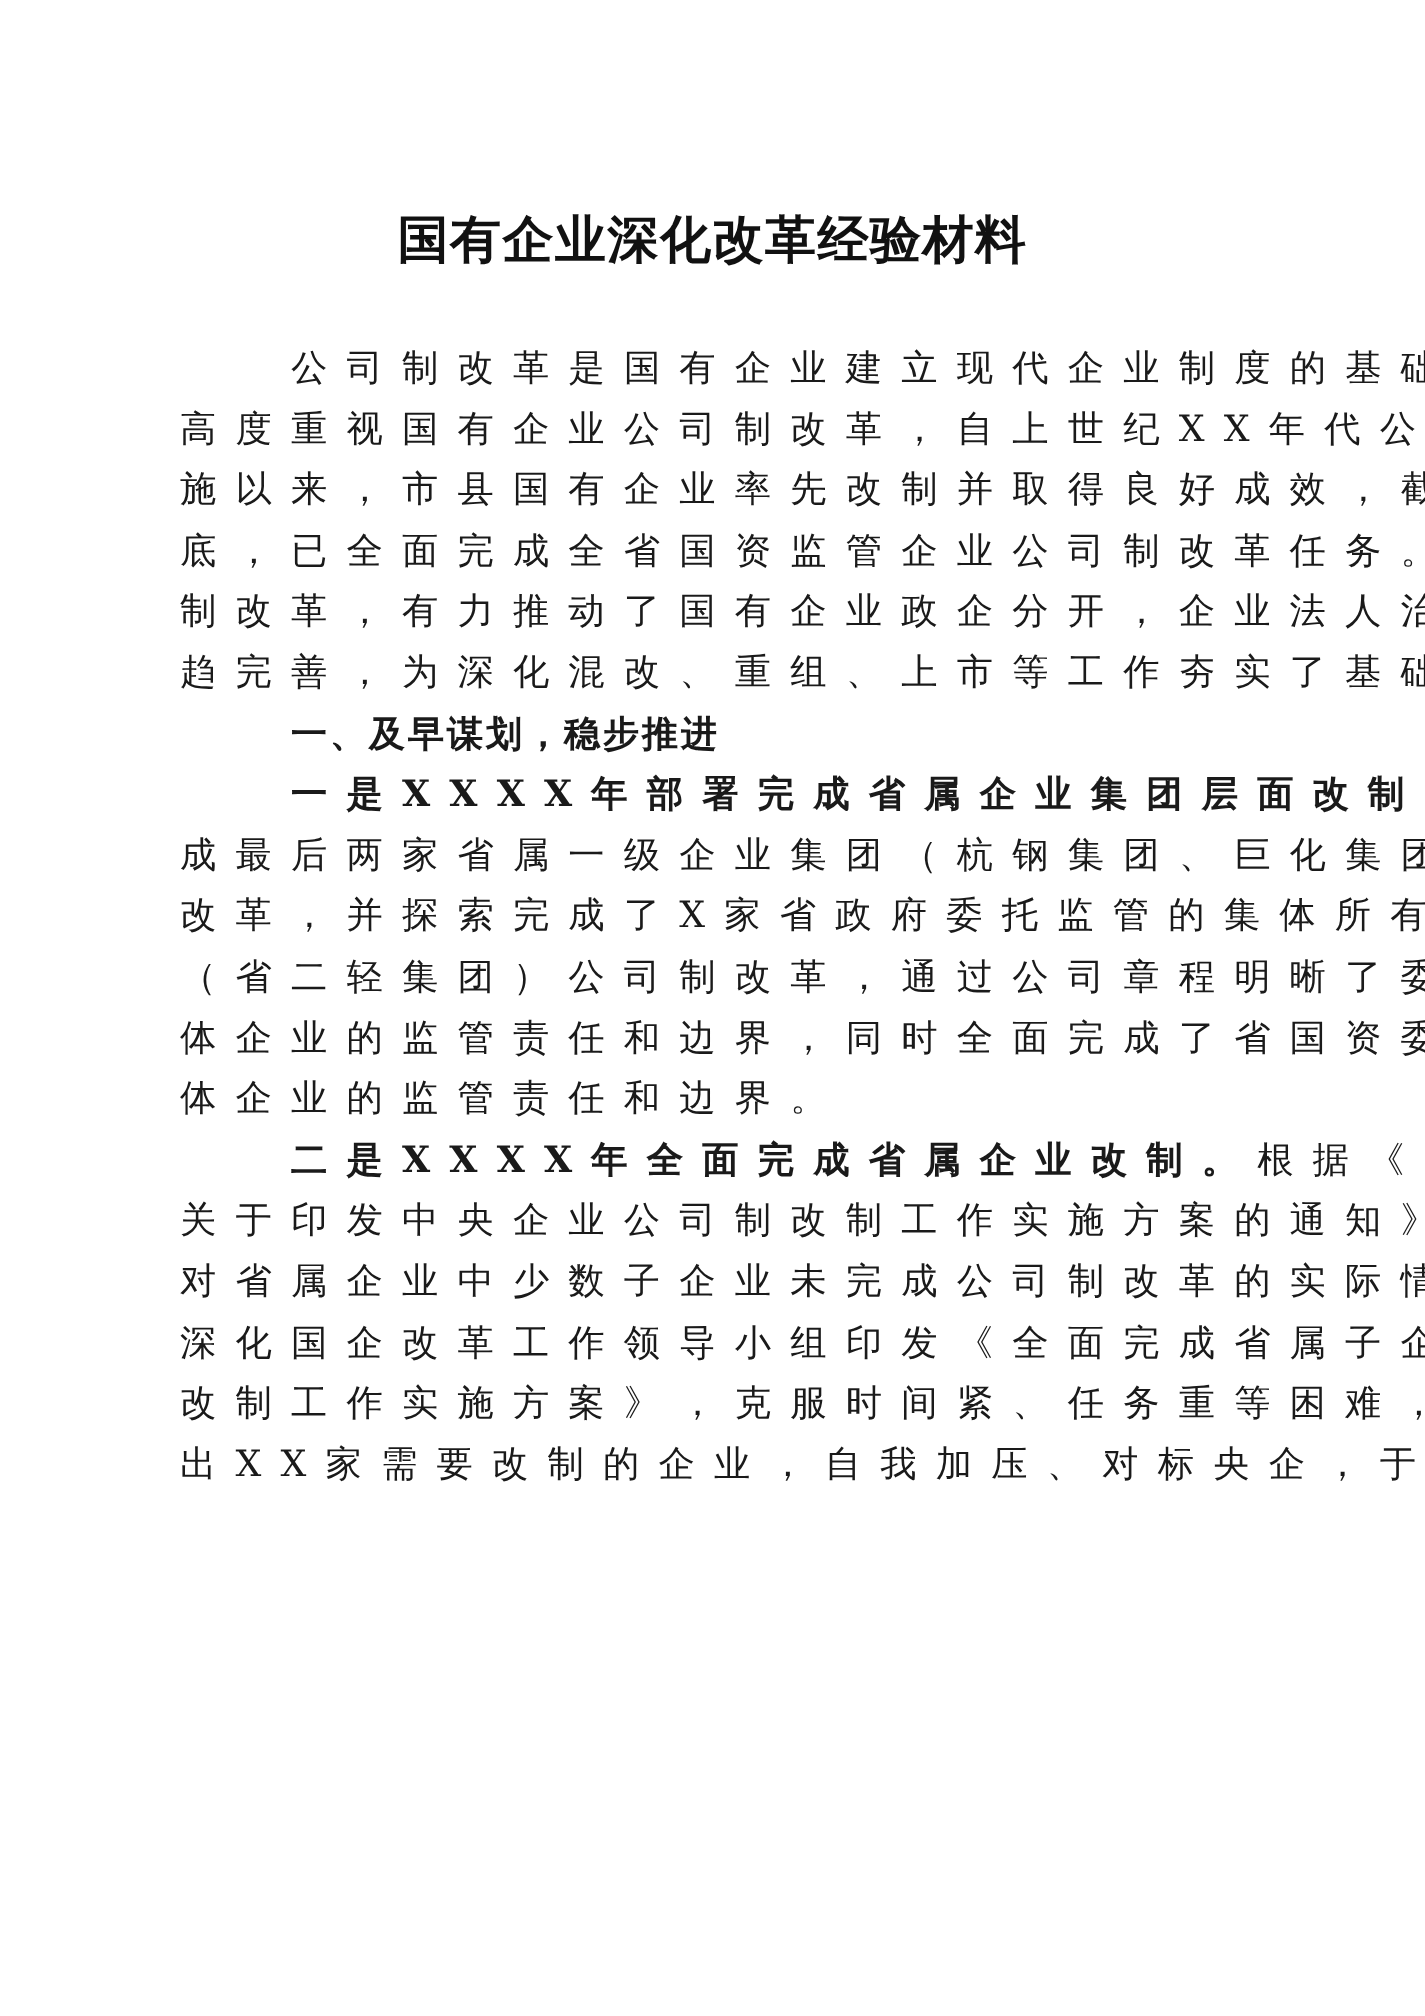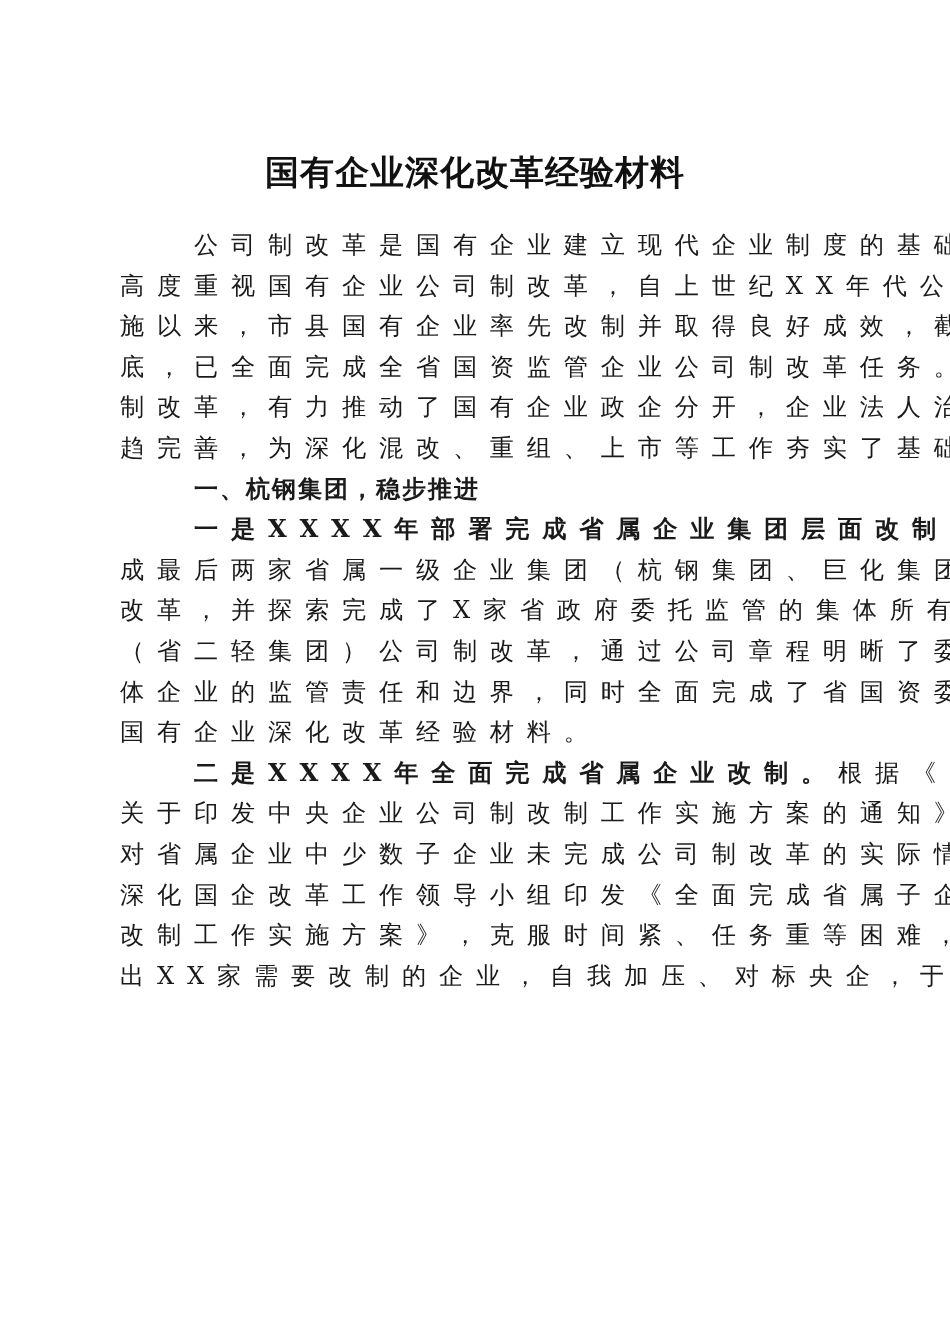--- a/index.html
+++ b/index.html
@@ -1,19 +1,19 @@
 <!DOCTYPE html>
 <html><head>
 <meta charset="utf-8">
 <style>
   html, body { margin: 0; padding: 0; background: #ffffff; }
   body { width: 950px; height: 1344px; position: relative; overflow: hidden; }
   .page { position: absolute; left: 0; top: 0; width: 950px; height: 1344px; background: #fff; }
   .title {
-    position: absolute; left: 0; top: 150px; width: 950px; text-align: center;
+    position: absolute; left: 0; top: 138px; width: 950px; text-align: center;
     font-family: "DejaVu Serif", "Liberation Serif", serif;
     font-weight: bold; font-size: 34px; color: #111; letter-spacing: 1px;
     line-height: 44px;
   }
   .body {
     position: absolute; left: 120px; top: 225px; width: 704px;
     font-family: "DejaVu Serif", "Liberation Serif", serif;
     font-size: 24.2px; line-height: 40.6px; color: #1a1a1a;
     letter-spacing: 12.8px;
     text-align: justify;
@@ -36,29 +36,29 @@
   <div class="body">
     <p>
       <span class="line">公司制改革是国有企业建立现代企业制度的基础，我省历来</span>
       <span class="line" style="text-indent:0">高度重视国有企业公司制改革，自上世纪XX年代公司法颁布实</span>
       <span class="line" style="text-indent:0">施以来，市县国有企业率先改制并取得良好成效，截至2022年</span>
       <span class="line" style="text-indent:0">底，已全面完成全省国资监管企业公司制改革任务。通过公司</span>
       <span class="line" style="text-indent:0">制改革，有力推动了国有企业政企分开，企业法人治理结构日</span>
       <span class="line last" style="text-indent:0">趋完善，为深化混改、重组、上市等工作夯实了基础。</span>
     </p>
 
-    <p class="heading">一、杭钢集团，稳步推进</p>
+    <p class="heading">一、及早谋划，稳步推进</p>
 
     <p>
       <span class="line"><span class="lead">一是XXXX年部署完成省属企业集团层面改制。</span></span>
       <span class="line" style="text-indent:0">成最后两家省属一级企业集团（杭钢集团、巨化集团）公司制</span>
       <span class="line" style="text-indent:0">改革，并探索完成了X家省政府委托监管的集体所有制企业</span>
       <span class="line" style="text-indent:0">（省二轻集团）公司制改革，通过公司章程明晰了委托管理集</span>
       <span class="line" style="text-indent:0">体企业的监管责任和边界，同时全面完成了省国资委监管的省</span>
-      <span class="line last" style="text-indent:0">国有企业深化改革经验材料。</span>
+      <span class="line last" style="text-indent:0">体企业的监管责任和边界。</span>
     </p>
 
     <p>
       <span class="line"><span class="lead">二是XXXX年全面完成省属企业改制。</span><span>根据《国务院办公厅</span></span>
       <span class="line" style="text-indent:0">关于印发中央企业公司制改制工作实施方案的通知》精神，针</span>
       <span class="line" style="text-indent:0">对省属企业中少数子企业未完成公司制改革的实际情况，由省</span>
       <span class="line" style="text-indent:0">深化国企改革工作领导小组印发《全面完成省属子企业公司制</span>
       <span class="line" style="text-indent:0">改制工作实施方案》，克服时间紧、任务重等困难，全面梳理</span>
       <span class="line" style="text-indent:0">出XX家需要改制的企业，自我加压、对标央企，于XXXX年按</span>
     </p>

